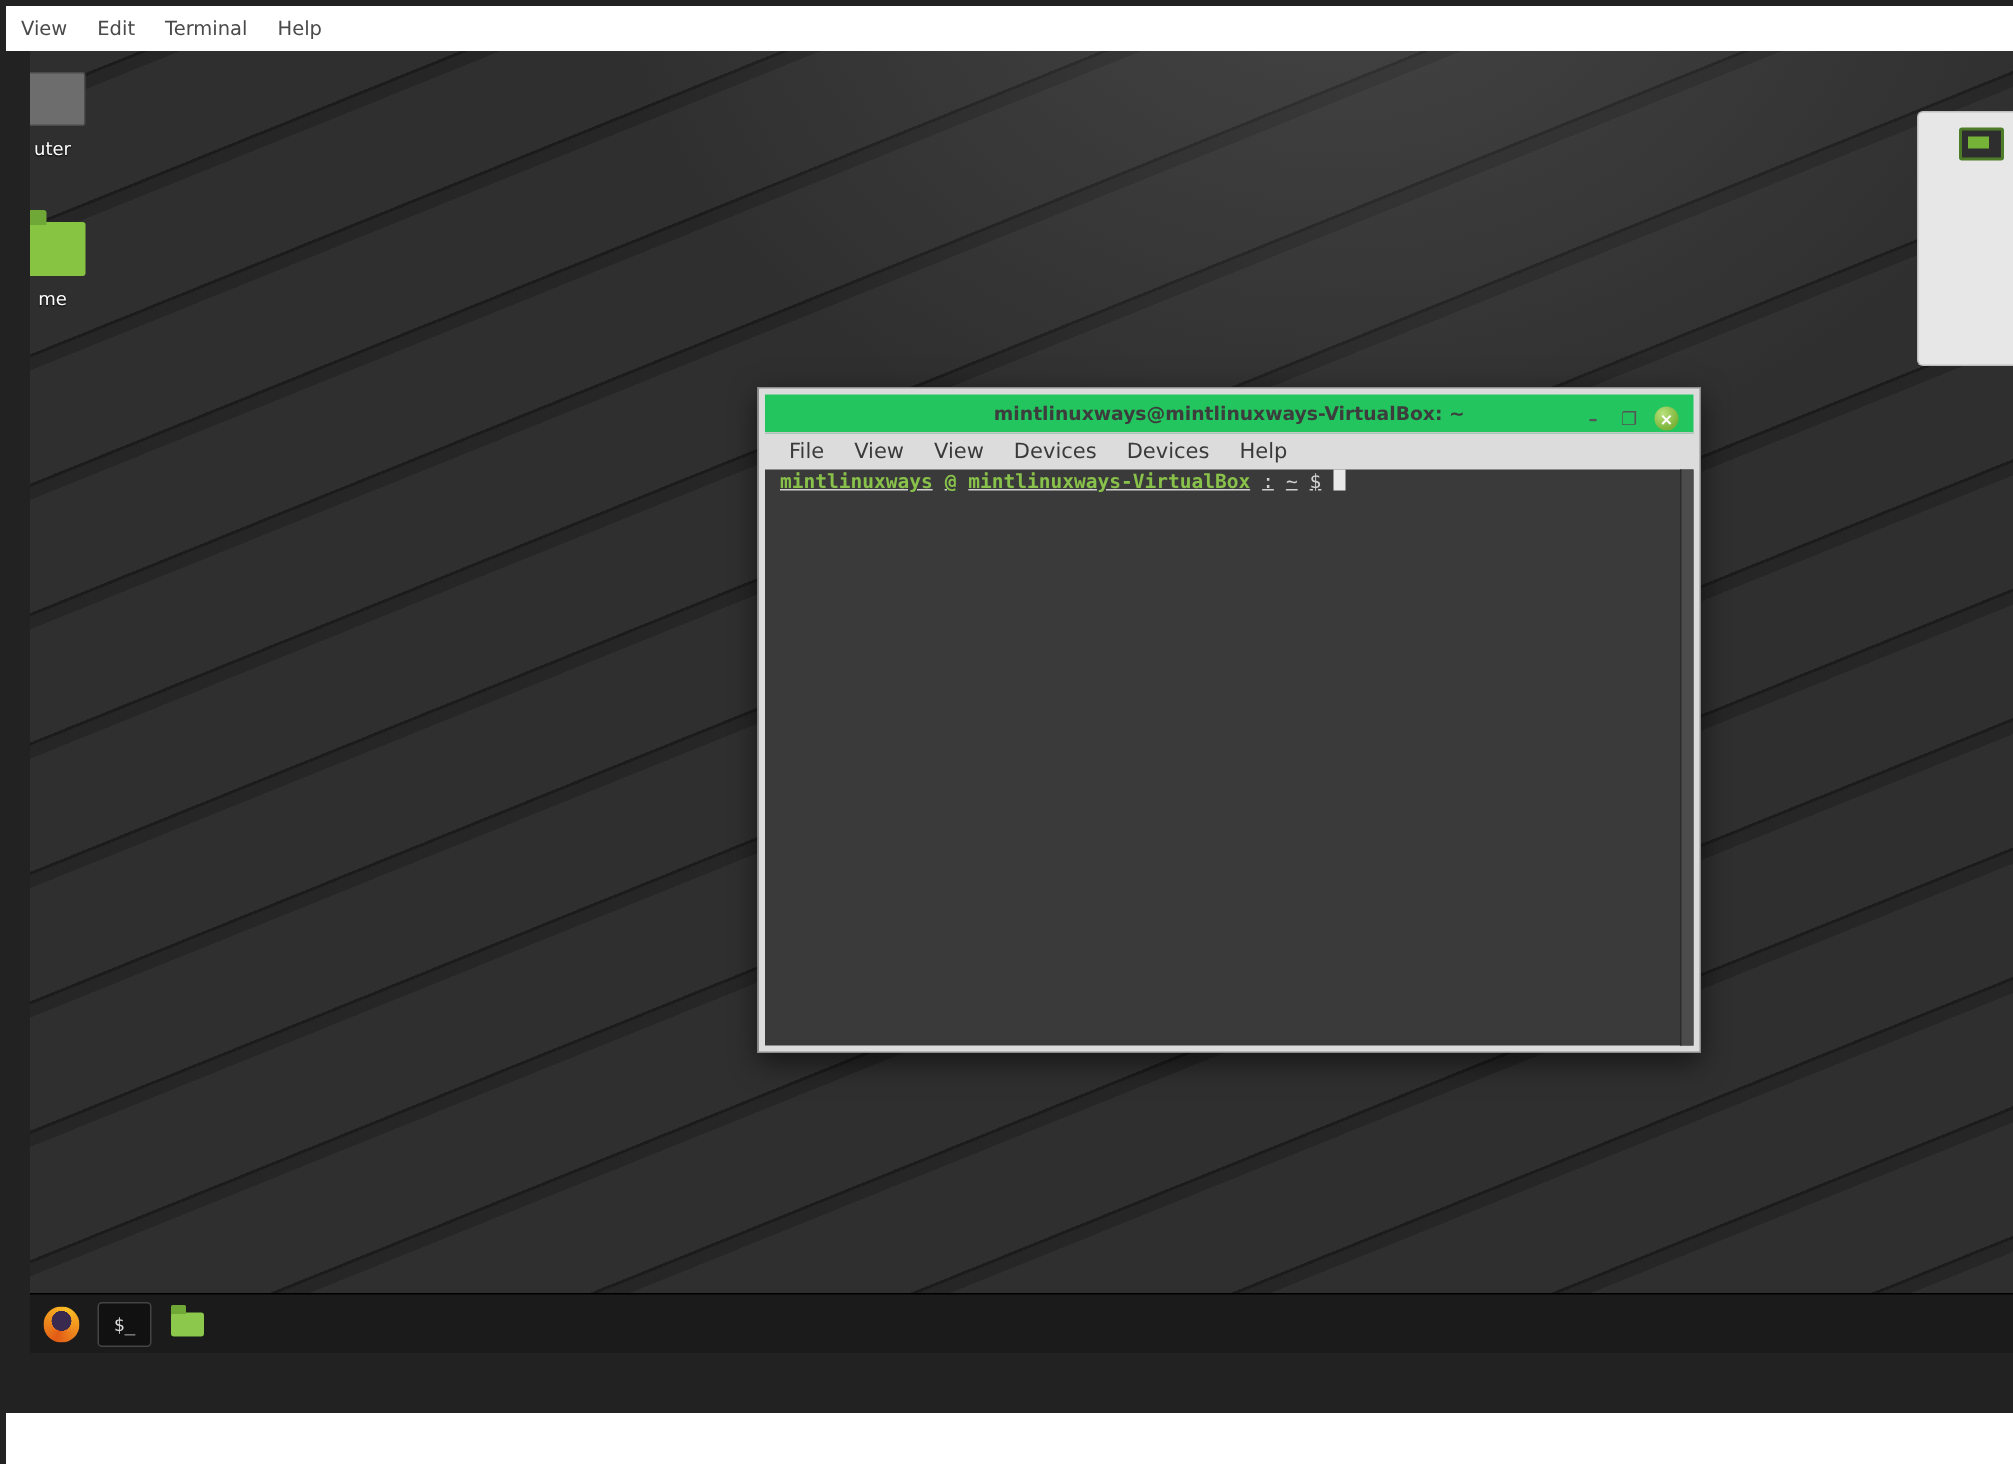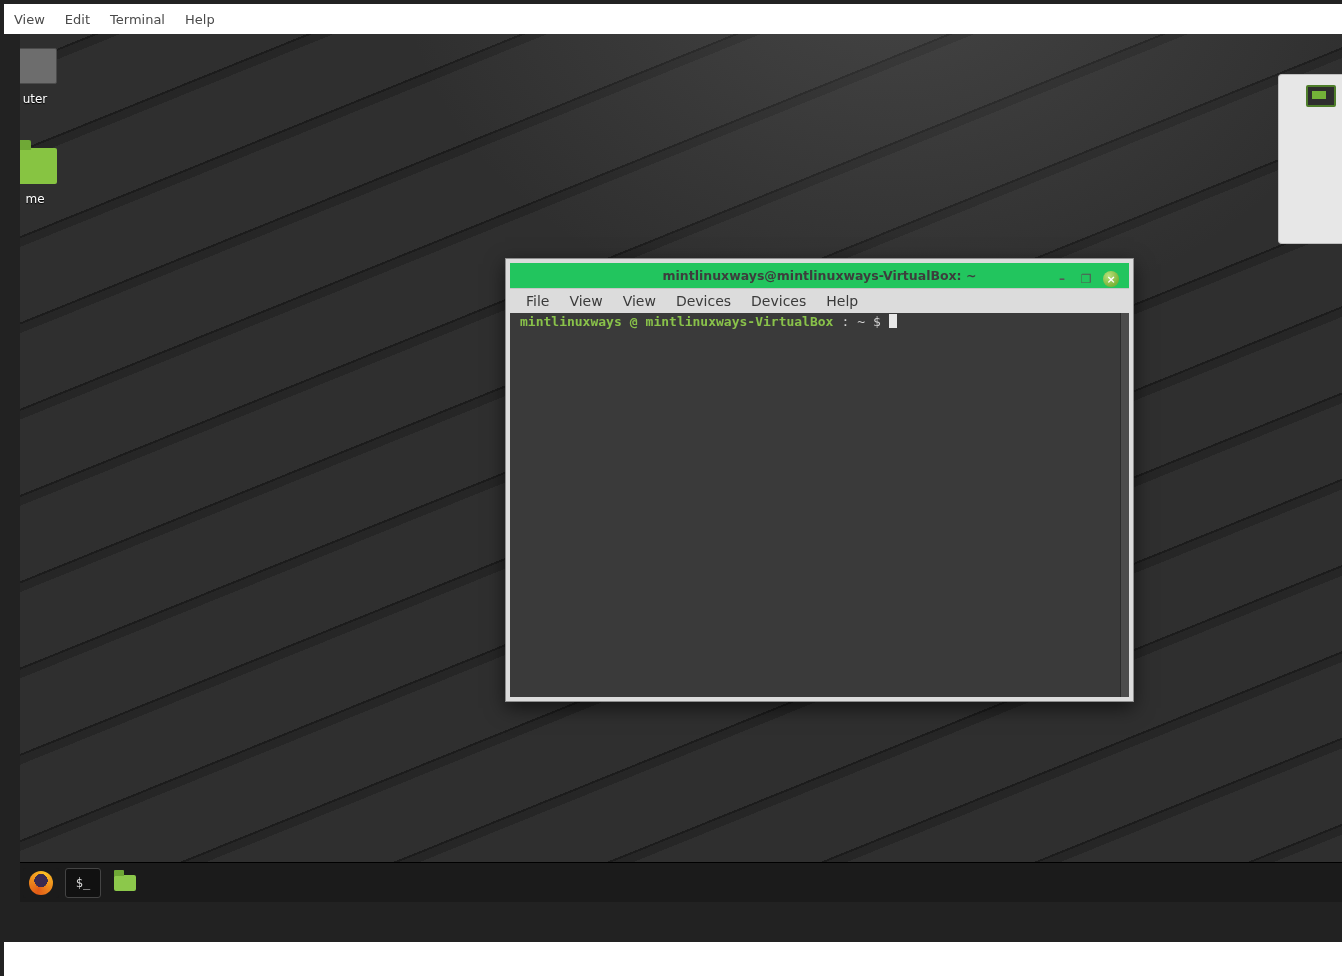--- a/index.html
+++ b/index.html
@@ -85,21 +85,21 @@
   .termwin .menubar .mitem { padding: 0 10px; cursor: default; }
   .termwin .termbody {
     flex: 1; background: #3a3a3a; margin: 0; position: relative;
     font-family: "DejaVu Sans Mono","Liberation Mono",monospace; font-size: 13px;
     color: #d0d0d0; padding: 0 2px;
   }
   .termwin .termbody .scrollbar {
     position: absolute; right: 0; top: 0; width: 9px; height: 100%;
     background: #4c4c4c; border-left: 1px solid #2b2b2b;
   }
-  .prompt-line { padding-top: 0px; line-height: 18px; white-space: pre; }
+  .prompt-line { padding-top: 0px; line-height: 18px; white-space: pre; text-decoration: underline; }
   .p-user  { color: #89c24a; font-weight: bold; }
   .p-at    { color: #89c24a; font-weight: bold; }
   .p-host  { color: #89c24a; font-weight: bold; }
   .p-sep   { color: #d2d2d2; }
   .p-path  { color: #d2d2d2; }
   .p-sym   { color: #d2d2d2; }
   .cursor {
     display: inline-block; width: 8px; height: 14px; background: #e8e8e8;
     vertical-align: -2px; margin-left: 4px;
   }

